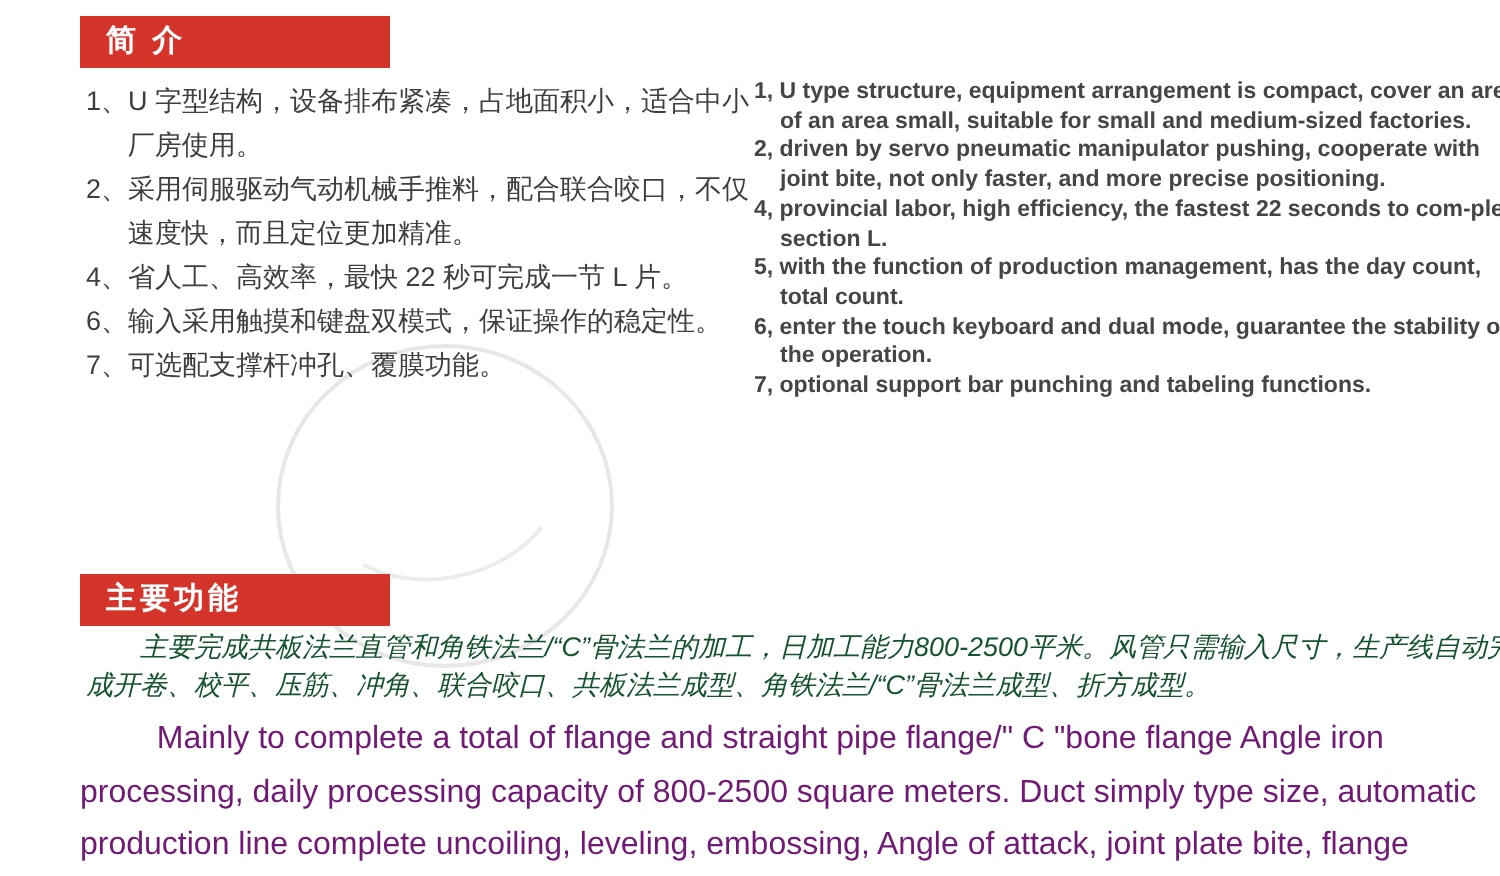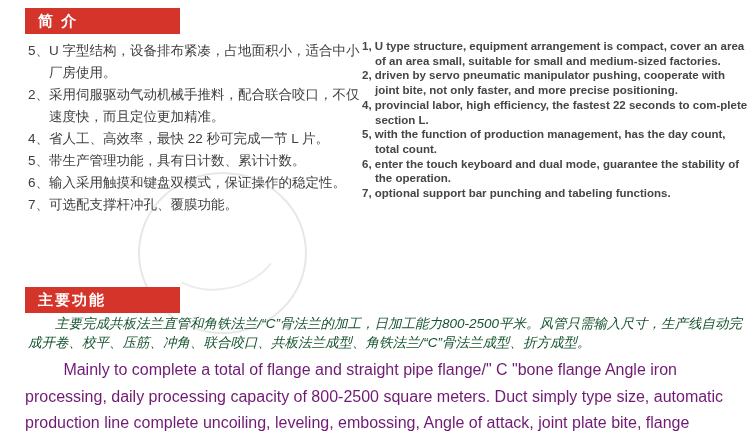--- a/index.html
+++ b/index.html
@@ -35,21 +35,21 @@
     left: 286px; top: 176px;
     font-size: 100px;
     font-weight: bold;
     letter-spacing: 14px;
     white-space: nowrap;
     color: #f6f6f6;
     -webkit-text-stroke: 1.5px #e2e2e2;
   }
 
   
-  .content { position: absolute; inset: 0; z-index: 1; }
+  .content { position: absolute; inset: 0; z-index: 1; margin-left: 15px; }
 
   .banner {
     position: absolute;
     left: 25px;
     width: 155px;
     height: 26px;
     background: #d5342b;
     color: #ffffff;
     font-weight: bold;
     font-size: 15px;
@@ -114,24 +114,23 @@
   <div class="watermark-layer">
     <div class="wm-circle"></div>
     <div class="wm-swoosh"></div>
   </div>
 
   <div class="content">
 
     <div class="banner banner-intro">简 介</div>
 
     <ul class="plain cn-list">
-      <li>5、U 字型结构，设备排布紧凑，占地面积小，适合中小厂房使用。</li>
+      <li>1、U 字型结构，设备排布紧凑，占地面积小，适合中小厂房使用。</li>
       <li>2、采用伺服驱动气动机械手推料，配合联合咬口，不仅速度快，而且定位更加精准。</li>
       <li>4、省人工、高效率，最快 22 秒可完成一节 L 片。</li>
-      <li>5、带生产管理功能，具有日计数、累计计数。</li>
       <li>6、输入采用触摸和键盘双模式，保证操作的稳定性。</li>
       <li>7、可选配支撑杆冲孔、覆膜功能。</li>
     </ul>
 
     <ul class="plain en-list">
       <li>1, U type structure, equipment arrangement is compact, cover an area of an area small, suitable for small and medium-sized factories.</li>
       <li>2, driven by servo pneumatic manipulator pushing, cooperate with joint bite, not only faster, and more precise positioning.</li>
       <li>4, provincial labor, high efficiency, the fastest 22 seconds to com-plete section L.</li>
       <li>5, with the function of production management, has the day count, total count.</li>
       <li>6, enter the touch keyboard and dual mode, guarantee the stability of the operation.</li>

